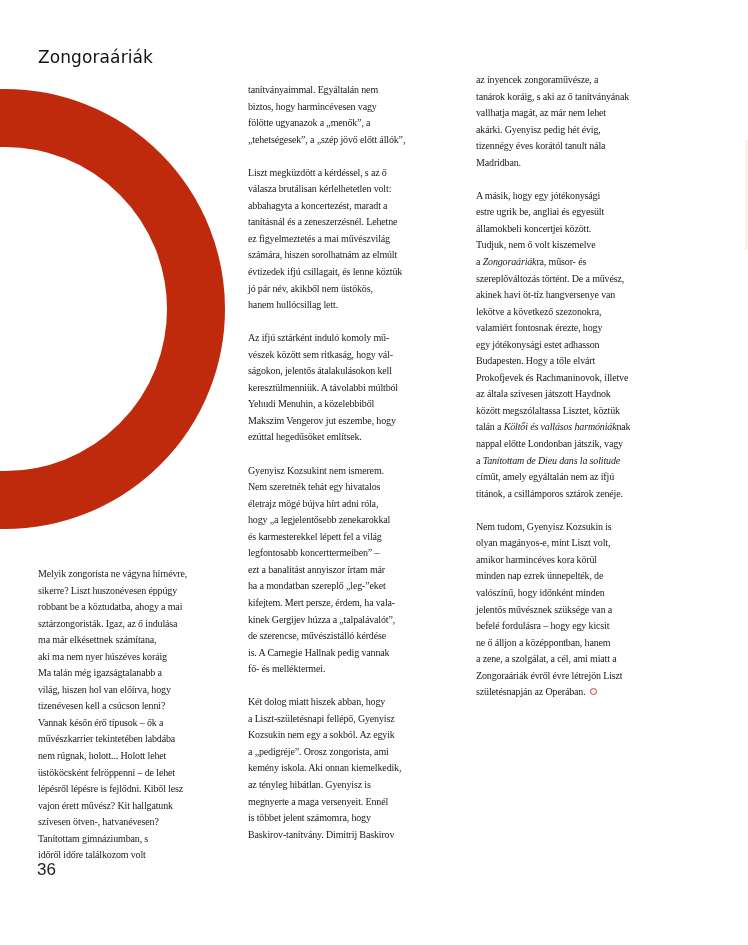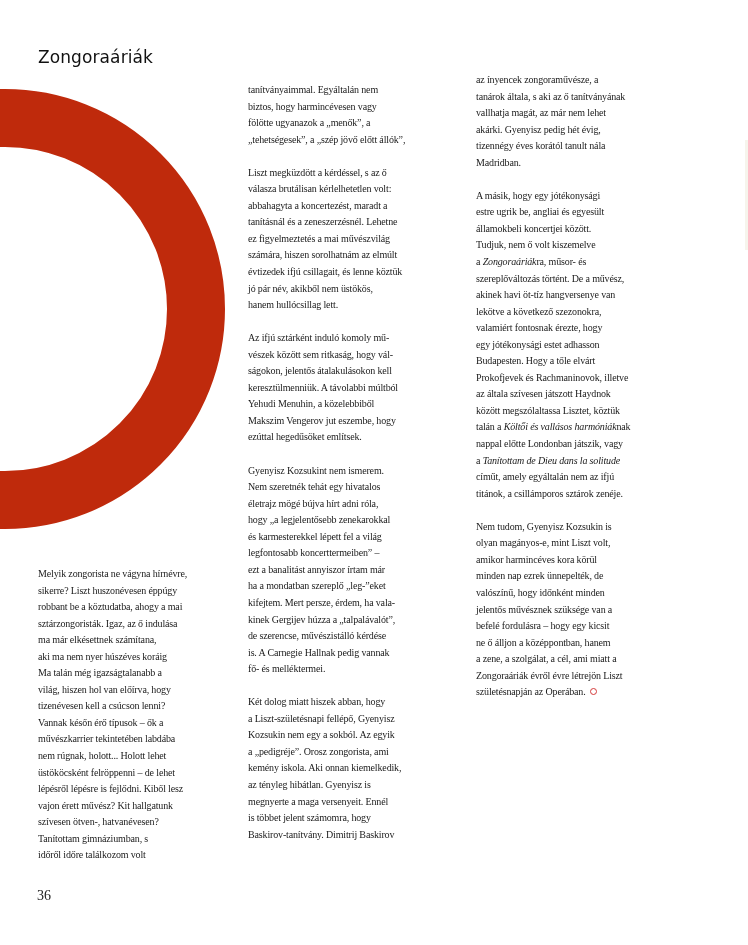--- a/index.html
+++ b/index.html
@@ -28,22 +28,22 @@
     .line { display: block; white-space: nowrap; }
     .col-1 { left: 38px; top: 566px; }
     .col-2 { left: 248px; top: 82px; }
     .col-3 { left: 456px; top: 72px; margin-left: 20px; }
     .end-mark {
       display: inline-block; width: 5px; height: 5px;
       border: 1.6px solid #d33a3a; border-radius: 50%;
       margin-left: 4px; vertical-align: 0px;
     }
     .page-number {
-      position: absolute; left: 37px; top: 888px;
-      font-family: Liberation Serif, serif; font-size: 14px; color: #222;
+      position: absolute; left: 37px; top: 860px;
+      font-family: Liberation Sans, sans-serif; font-size: 17px; color: #222;
     }
     .edge-shade {
       position: absolute; right: 0; top: 140px; width: 3px; height: 110px;
       background: #f6f4ec;
     }
   </style>
 </head>
 <body>
 
 <svg class="ring" viewBox="0 0 240 560" xmlns="http://www.w3.org/2000/svg">
@@ -128,21 +128,21 @@
     <span class="line">az tényleg hibátlan. Gyenyisz is</span>
     <span class="line">megnyerte a maga versenyeit. Ennél</span>
     <span class="line">is többet jelent számomra, hogy</span>
     <span class="line">Baskirov-tanítvány. Dimitrij Baskirov</span>
   </p>
 </div>
 
 <div class="col col-3">
   <p>
     <span class="line">az ínyencek zongoraművésze, a</span>
-    <span class="line">tanárok általa, s aki az ő tanítványának</span>
+    <span class="line">tanárok koráig, s aki az ő tanítványának</span>
     <span class="line">vallhatja magát, az már nem lehet</span>
     <span class="line">akárki. Gyenyisz pedig hét évig,</span>
     <span class="line">tizennégy éves korától tanult nála</span>
     <span class="line">Madridban.</span>
   </p>
   <p>
     <span class="line">A másik, hogy egy jótékonysági</span>
     <span class="line">estre ugrik be, angliai és egyesült</span>
     <span class="line">államokbeli koncertjei között.</span>
     <span class="line">Tudjuk, nem ő volt kiszemelve</span>

